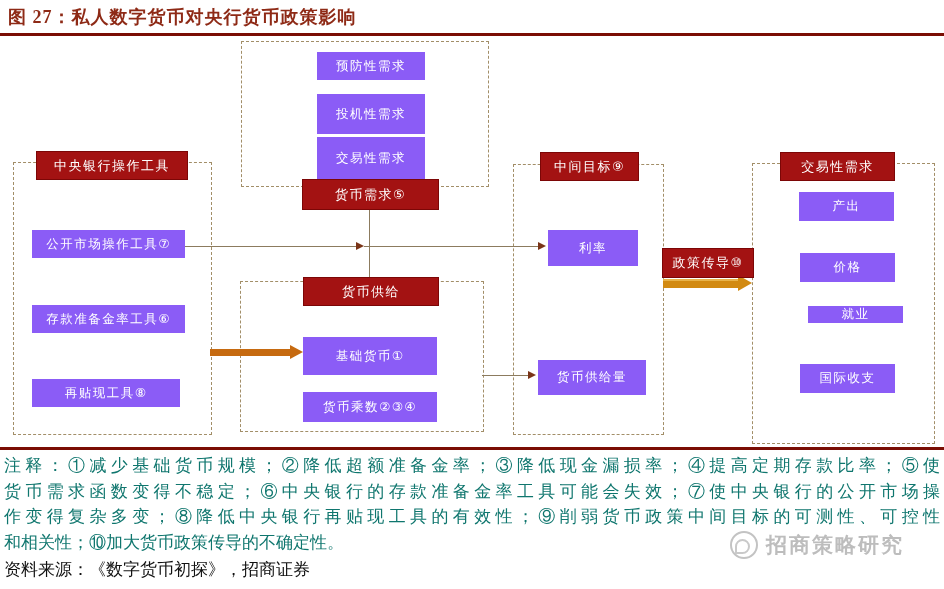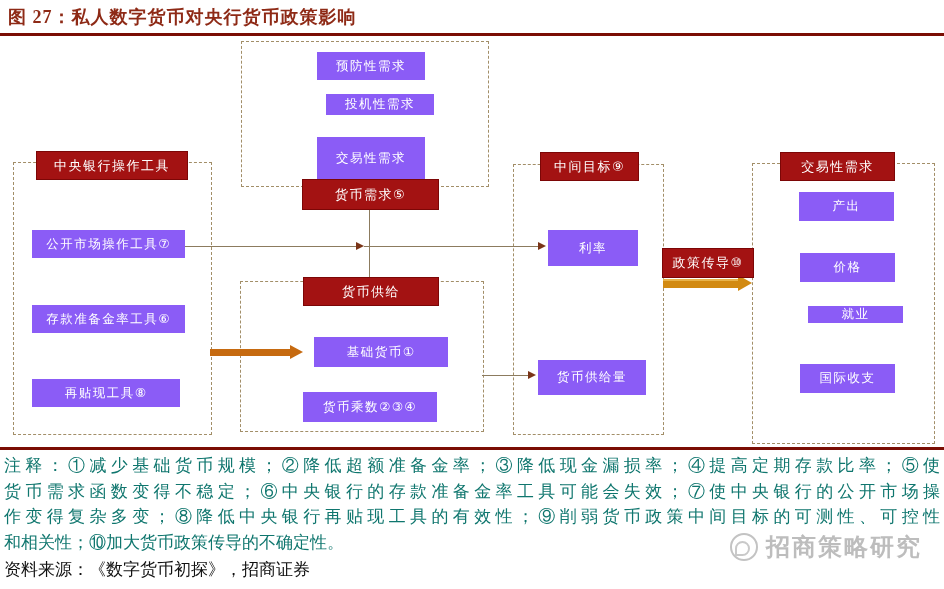--- a/index.html
+++ b/index.html
@@ -26,21 +26,21 @@
         border-bottom:8px solid transparent;border-left:14px solid #d28a12;z-index:2;}
   .notes{position:absolute;left:4px;top:453px;width:936px;font-family:"Liberation Serif","DejaVu Serif",serif;
         font-size:17px;color:#0f766e;line-height:25.5px;}
   .notes .jline{text-align:justify;text-align-last:justify;}
   .source{position:absolute;left:4px;top:558px;font-family:"Liberation Serif","DejaVu Serif",serif;
         font-size:17px;color:#111;white-space:nowrap;}
   .watermark{position:absolute;left:730px;top:531px;display:flex;align-items:center;z-index:4;}
   .wm-logo{width:24px;height:24px;border:2px solid #c3c3c3;border-radius:50%;position:relative;margin-right:8px;}
   .wm-logo::after{content:"";position:absolute;left:3px;top:6px;width:11px;height:11px;
         border:2px solid #c9c9c9;border-radius:50% 50% 50% 0;}
-  .wm-text{font-size:24px;font-weight:bold;color:#bdbdbd;letter-spacing:2px;white-space:nowrap;}
+  .wm-text{font-size:21px;font-weight:bold;color:#bdbdbd;letter-spacing:2px;white-space:nowrap;}
 </style>
 </head>
 <body>
 
 <div id="page">
 
   <div class="fig-title">图 27：私人数字货币对央行货币政策影响</div>
   <div class="rule" style="top:33px"></div>
   <div class="rule" style="top:447px"></div>
 
@@ -59,31 +59,31 @@
   <div class="thick-bar" style="left:210px;top:349px;width:81px;height:7px"></div>
   <div class="thick-head" style="left:290px;top:345px"></div>
 
   <div class="hline" style="left:482px;top:375px;width:47px"></div>
   <div class="ah-r" style="left:528px;top:371px"></div>
 
   <div class="policy-bar" style="left:663px;top:279px;width:76px;height:7px"></div>
   <div class="policy-head" style="left:738px;top:275px"></div>
 
   <div class="box-gold" style="left:317px;top:52px;width:108px;height:28px">预防性需求</div>
-  <div class="box-gold" style="left:326px;top:94px;width:108px;height:21px">投机性需求</div>
+  <div class="box-gold" style="left:317px;top:94px;width:108px;height:40px">投机性需求</div>
   <div class="box-gold" style="left:317px;top:137px;width:108px;height:42px">交易性需求</div>
   <div class="box-red" style="left:302px;top:179px;width:135px;height:29px">货币需求⑤</div>
 
   <div class="box-red" style="left:36px;top:151px;width:150px;height:27px">中央银行操作工具</div>
   <div class="box-gold" style="left:32px;top:230px;width:153px;height:28px">公开市场操作工具⑦</div>
   <div class="box-gold" style="left:32px;top:305px;width:153px;height:28px">存款准备金率工具⑥</div>
   <div class="box-gold" style="left:32px;top:379px;width:148px;height:28px">再贴现工具⑧</div>
 
   <div class="box-red" style="left:303px;top:277px;width:134px;height:27px">货币供给</div>
-  <div class="box-gold" style="left:314px;top:337px;width:134px;height:30px">基础货币①</div>
+  <div class="box-gold" style="left:303px;top:337px;width:134px;height:38px">基础货币①</div>
   <div class="box-gold" style="left:303px;top:392px;width:134px;height:30px">货币乘数②③④</div>
 
   <div class="box-red" style="left:540px;top:152px;width:97px;height:27px">中间目标⑨</div>
   <div class="box-gold" style="left:548px;top:230px;width:90px;height:36px">利率</div>
   <div class="box-gold" style="left:538px;top:360px;width:108px;height:35px">货币供给量</div>
 
   <div class="box-red" style="left:662px;top:248px;width:90px;height:28px">政策传导⑩</div>
 
   <div class="box-red" style="left:780px;top:152px;width:113px;height:27px">交易性需求</div>
   <div class="box-gold" style="left:799px;top:192px;width:95px;height:29px">产出</div>

